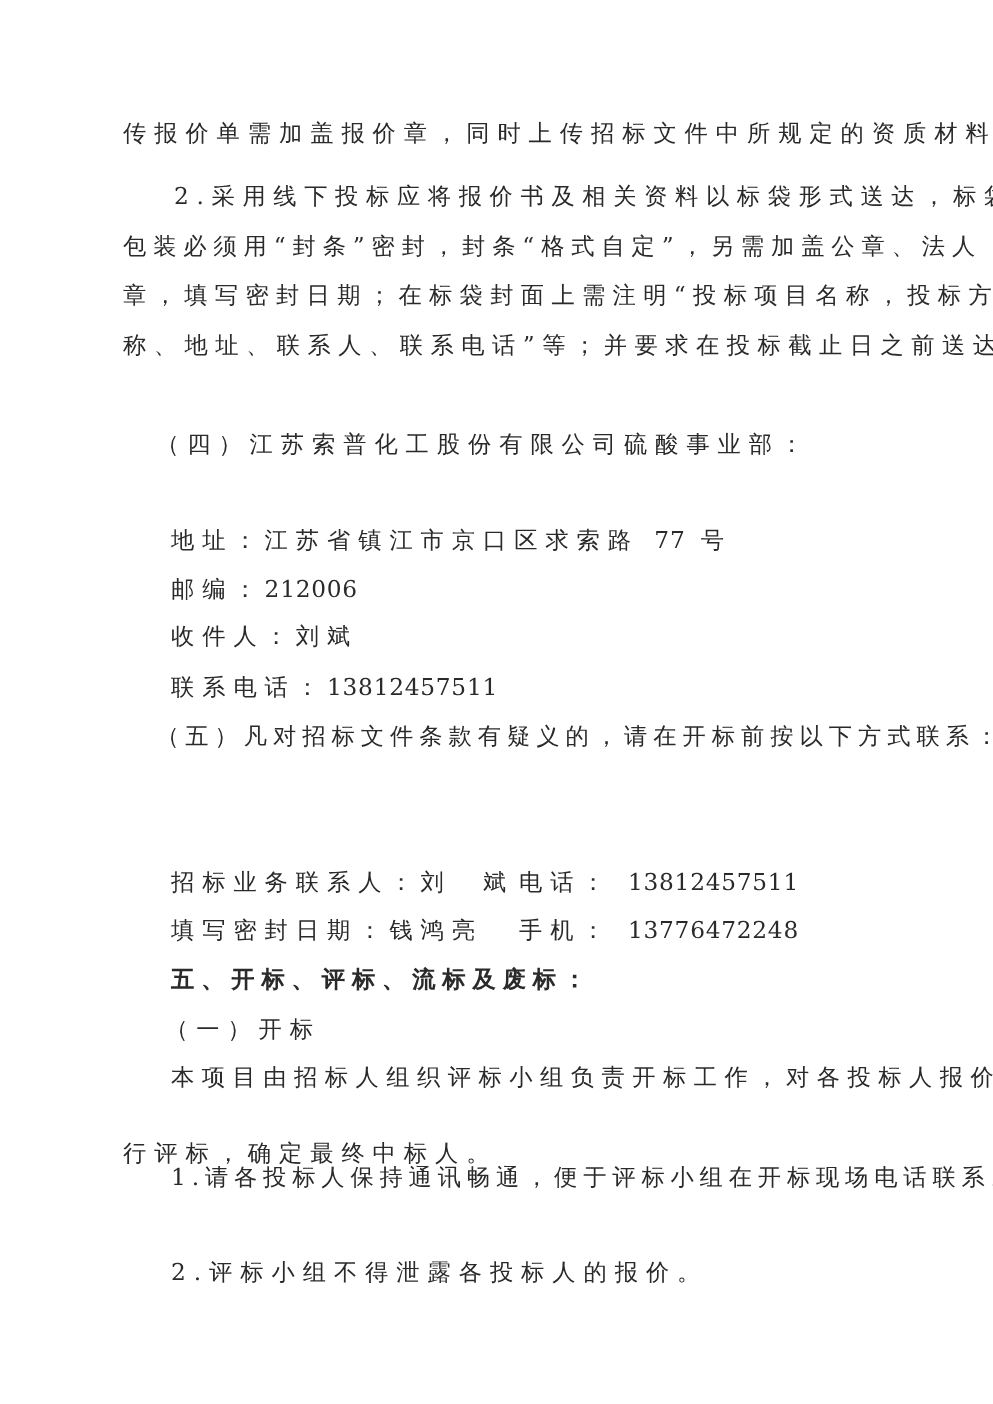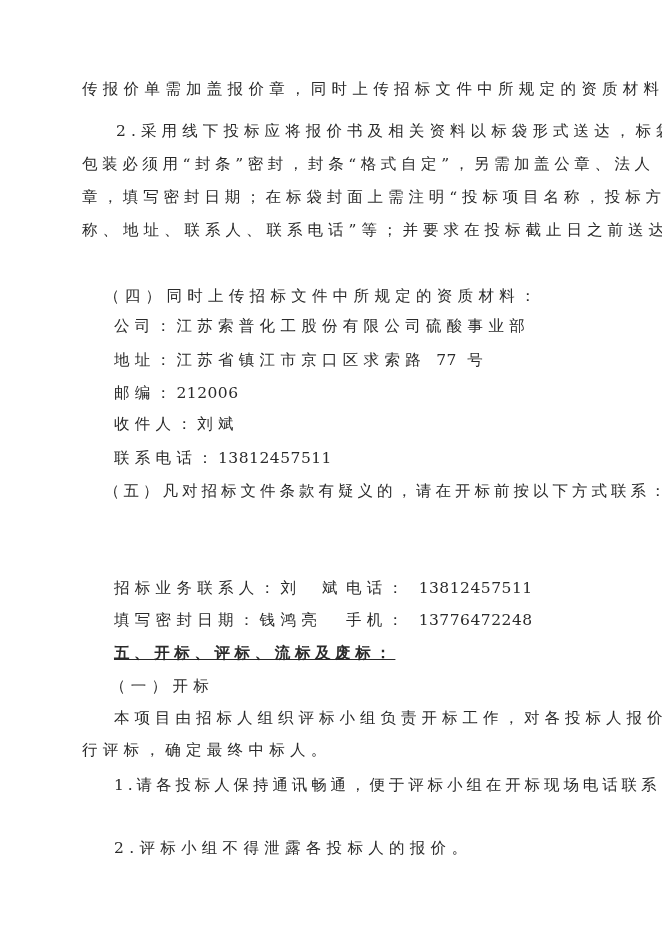--- a/index.html
+++ b/index.html
@@ -2,36 +2,35 @@
 <html><head>
 <meta charset="utf-8">
 <style>
   html, body { margin: 0; padding: 0; background: #ffffff; }
   body { width: 662px; height: 936px; position: relative; overflow: hidden;
          font-family: "DejaVu Serif", "Liberation Serif", serif; color: #2a2a2a; }
   .page { position: absolute; left: 0; top: 0; width: 662px; height: 936px; background: #fff; }
   .line { position: absolute; left: 82px; white-space: nowrap; font-size: 15.5px;
           letter-spacing: 5.3px; line-height: 20px; }
   .indent { left: 114px; }
-  .bold { font-weight: bold; letter-spacing: 4.6px; text-decoration: underline; }
+  .bold { font-weight: bold; letter-spacing: 4.6px; }
   .num { letter-spacing: 0.5px; }
 </style>
 </head>
 <body>
 
 <div class="page">
   <div class="line" style="top:79px">传报价单需加盖报价章，同时上传招标文件中所规定的资质材料。</div>
 
   <div class="line indent" style="top:121px;left:116px;letter-spacing:5.1px">2.采用线下投标应将报价书及相关资料以标袋形式送达，标袋外</div>
   <div class="line" style="top:154px;letter-spacing:4.6px">包装必须用“封条”密封，封条“格式自定”，另需加盖公章、法人</div>
   <div class="line" style="top:187px;letter-spacing:4.9px">章，填写密封日期；在标袋封面上需注明“投标项目名称，投标方名</div>
   <div class="line" style="top:220px;letter-spacing:5.0px">称、地址、联系人、联系电话”等；并要求在投标截止日之前送达，</div>
 
-  <div class="line" style="top:286px;left:104px">（四）同时上传招标文件中所规定的资质材料：</div>
-  <div class="line indent" style="top:316px">公司：江苏索普化工股份有限公司硫酸事业部</div>
+  <div class="line" style="top:286px;left:104px">（四）江苏索普化工股份有限公司硫酸事业部：</div>
   <div class="line indent" style="top:350px">
     <span>地址：江苏省镇江市京口区求索路</span>
     <span class="num">77</span>
     <span>号</span>
   </div>
   <div class="line indent" style="top:383px">
     <span>邮编：</span><span class="num">212006</span>
   </div>
   <div class="line indent" style="top:414px">收件人：刘斌</div>
   <div class="line indent" style="top:448px">
@@ -44,16 +43,16 @@
     <span style="position:absolute;left:232px"><span>电话：</span> <span class="num">13812457511</span></span>
   </div>
   <div class="line indent" style="top:610px">
     <span>填写密封日期：钱鸿亮</span>
     <span style="position:absolute;left:232px"><span>手机：</span> <span class="num">13776472248</span></span>
   </div>
 
   <div class="line indent bold" style="top:643px">五、开标、评标、流标及废标：</div>
   <div class="line" style="top:676px;left:110px">（一）开标</div>
   <div class="line indent" style="top:708px;letter-spacing:5.0px">本项目由招标人组织评标小组负责开标工作，对各投标人报价进</div>
-  <div class="line" style="top:740px">行评标，确定最终中标人。</div>
+  <div class="line" style="top:759px">行评标，确定最终中标人。</div>
   <div class="line indent" style="top:775px;letter-spacing:3.9px">1.请各投标人保持通讯畅通，便于评标小组在开标现场电话联系。</div>
   <div class="line indent" style="top:838px">2.评标小组不得泄露各投标人的报价。</div>
 </div>
 
 </body></html>

